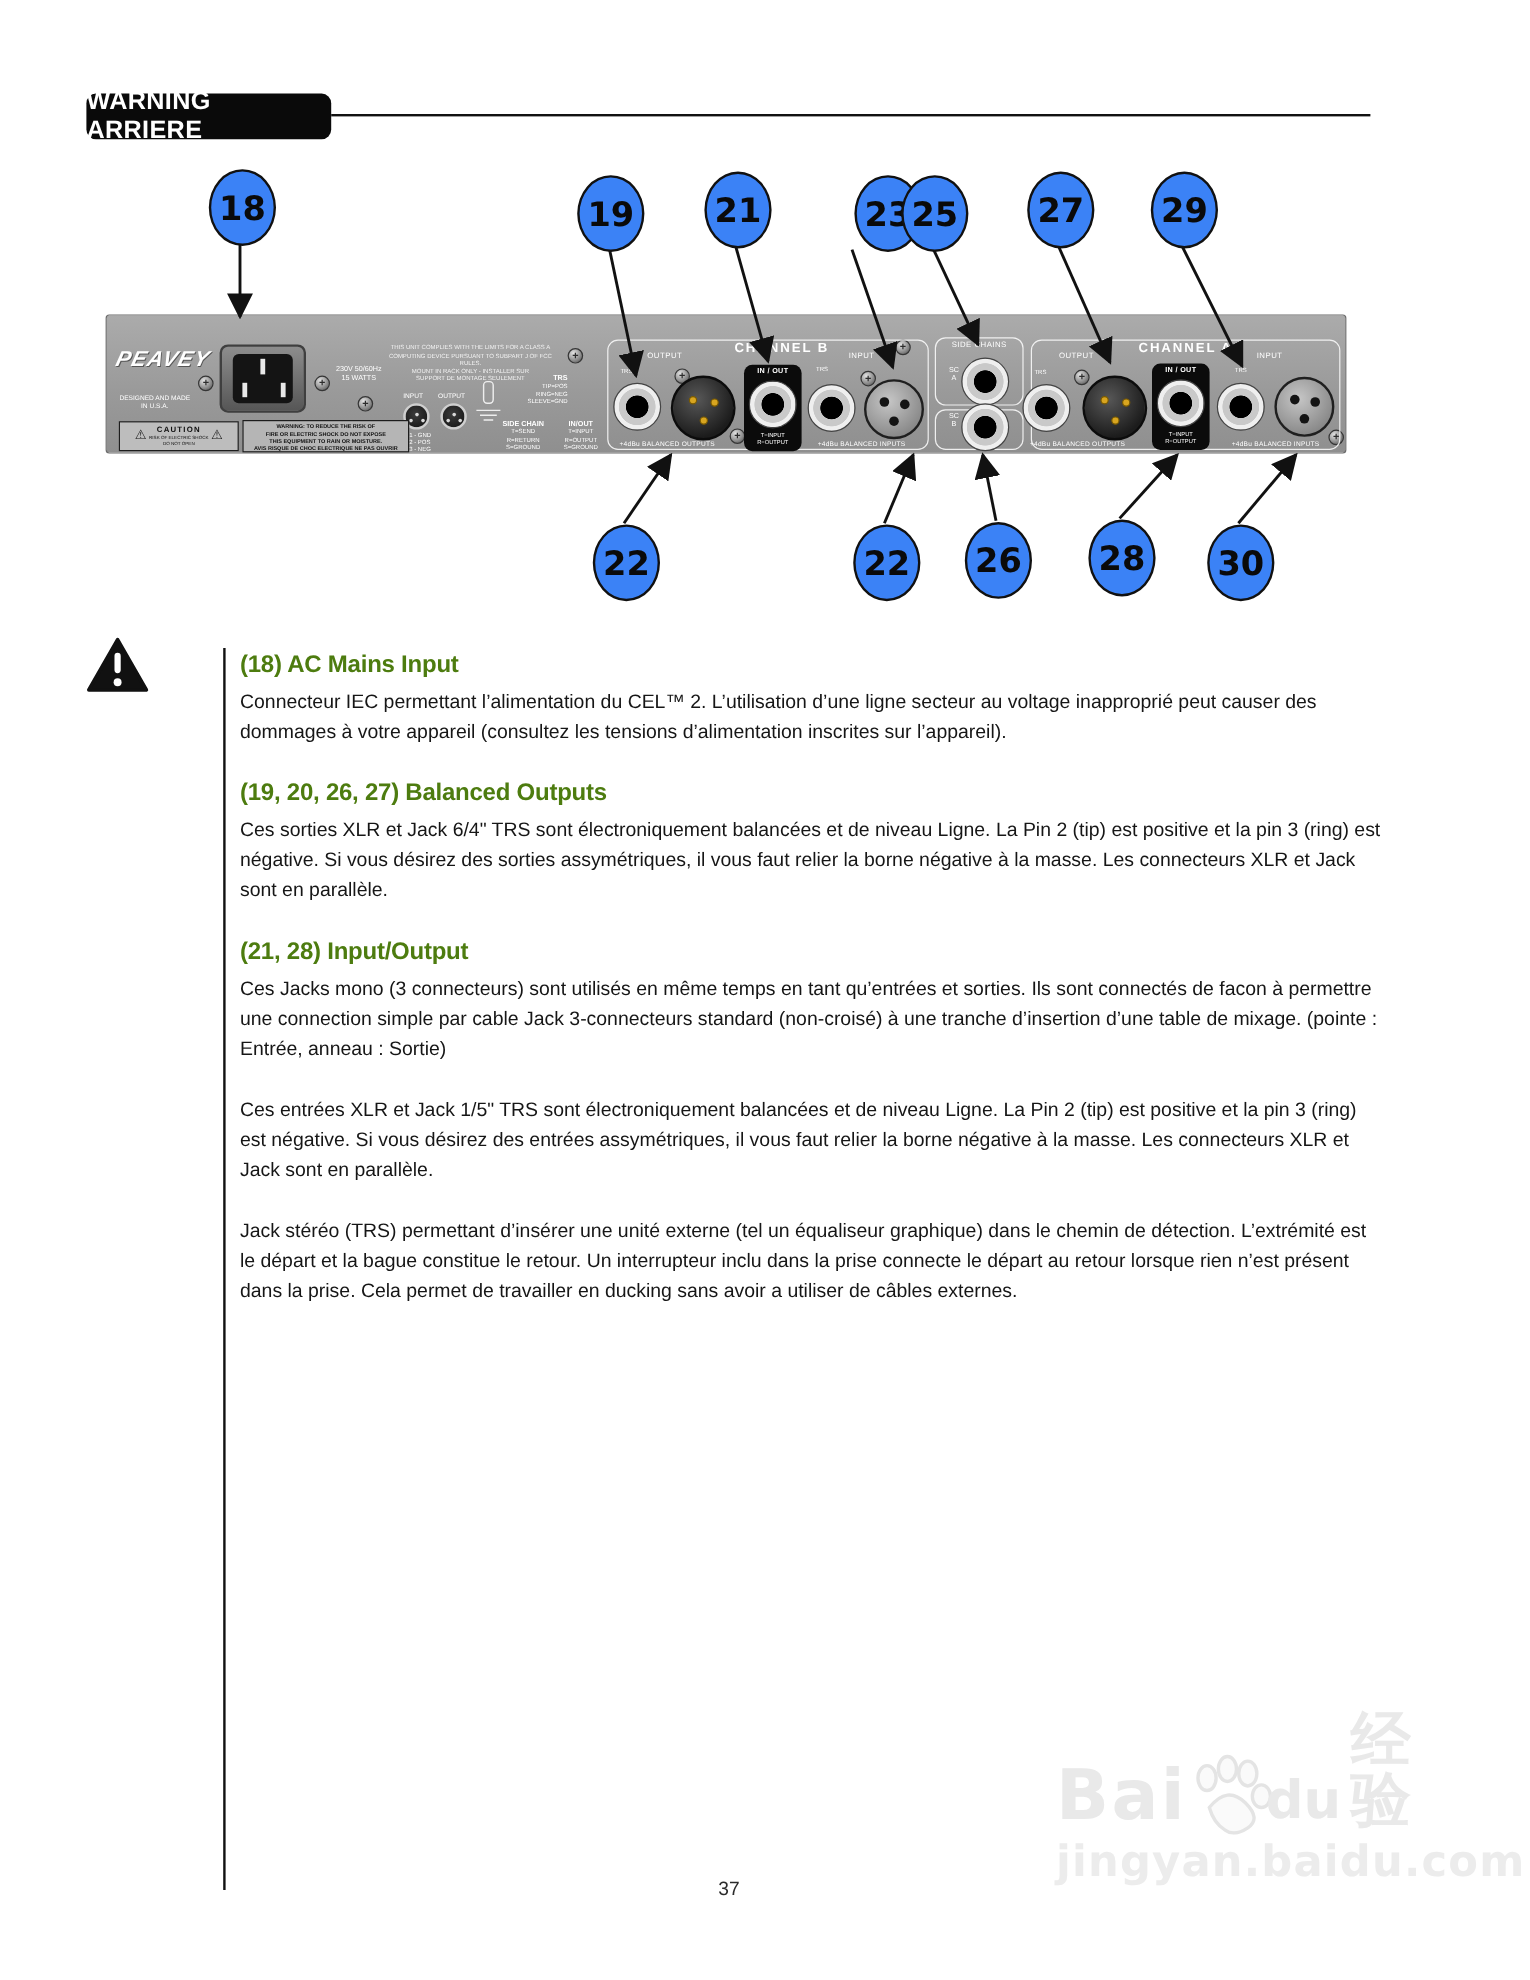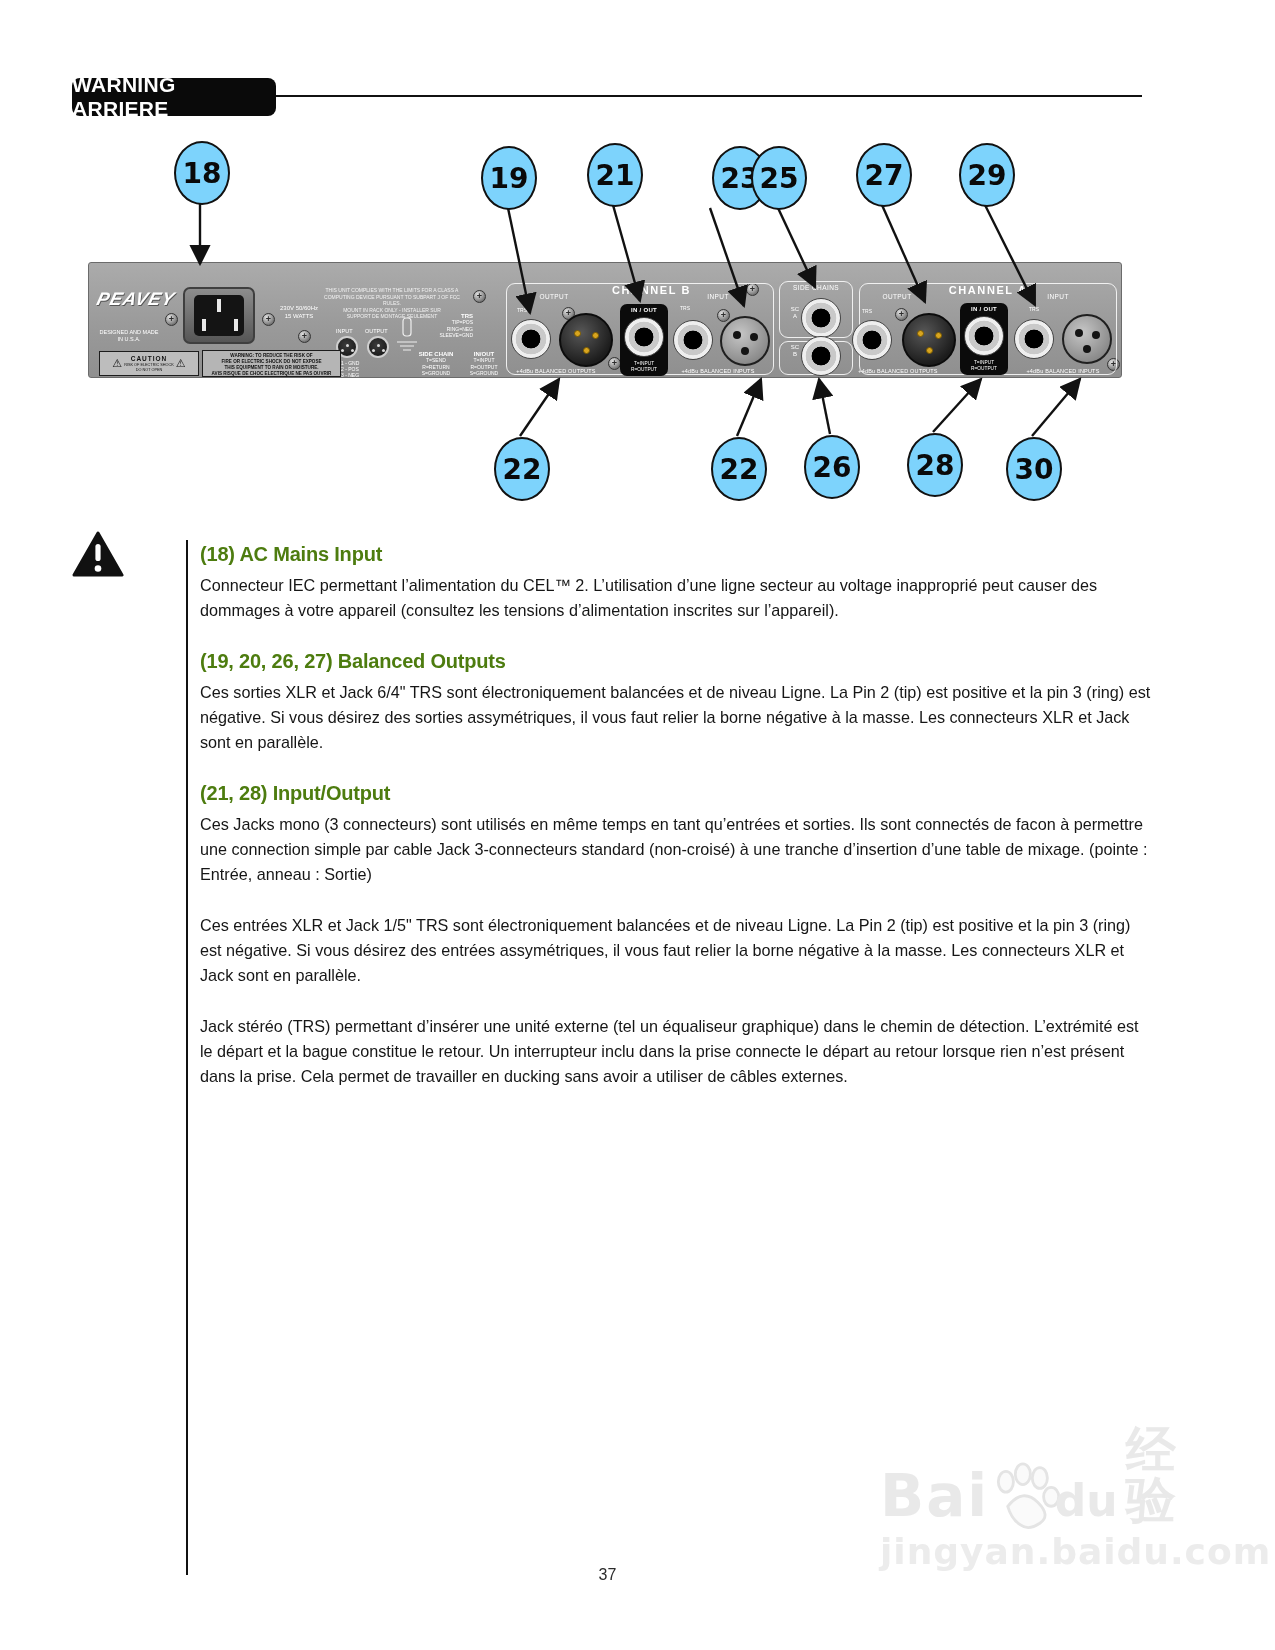--- a/index.html
+++ b/index.html
@@ -11,21 +11,21 @@
   .header-badge{
     position:absolute;left:72px;top:78px;width:204px;height:38px;background:#0a0a0a;
     border-radius:8px;color:#fff;font-weight:bold;font-size:21px;display:flex;
     align-items:center;justify-content:center;letter-spacing:.3px;
   }
   .header-line{position:absolute;left:276px;top:95px;width:866px;height:2px;background:#111;}
 
   
   .callout{
     position:absolute;width:52px;height:60px;border:2px solid #111;border-radius:50%;
-    background:#7dd3fc;display:flex;align-items:center;justify-content:center;
+    background:#3b82f6;display:flex;align-items:center;justify-content:center;
     font-weight:bold;font-size:28px;font-family:"DejaVu Sans",sans-serif;color:#0a0a0a;z-index:5;
   }
   .figure-svg{position:absolute;left:0;top:130px;width:1275px;height:380px;z-index:4;}
 
   
   .panel{
     position:absolute;left:88px;top:262px;width:1032px;height:114px;
     background:linear-gradient(180deg,#ababab,#9a9a9a 55%,#8f8f8f);
     border:1px solid #6b6b6b;border-radius:3px;z-index:2;
   }

